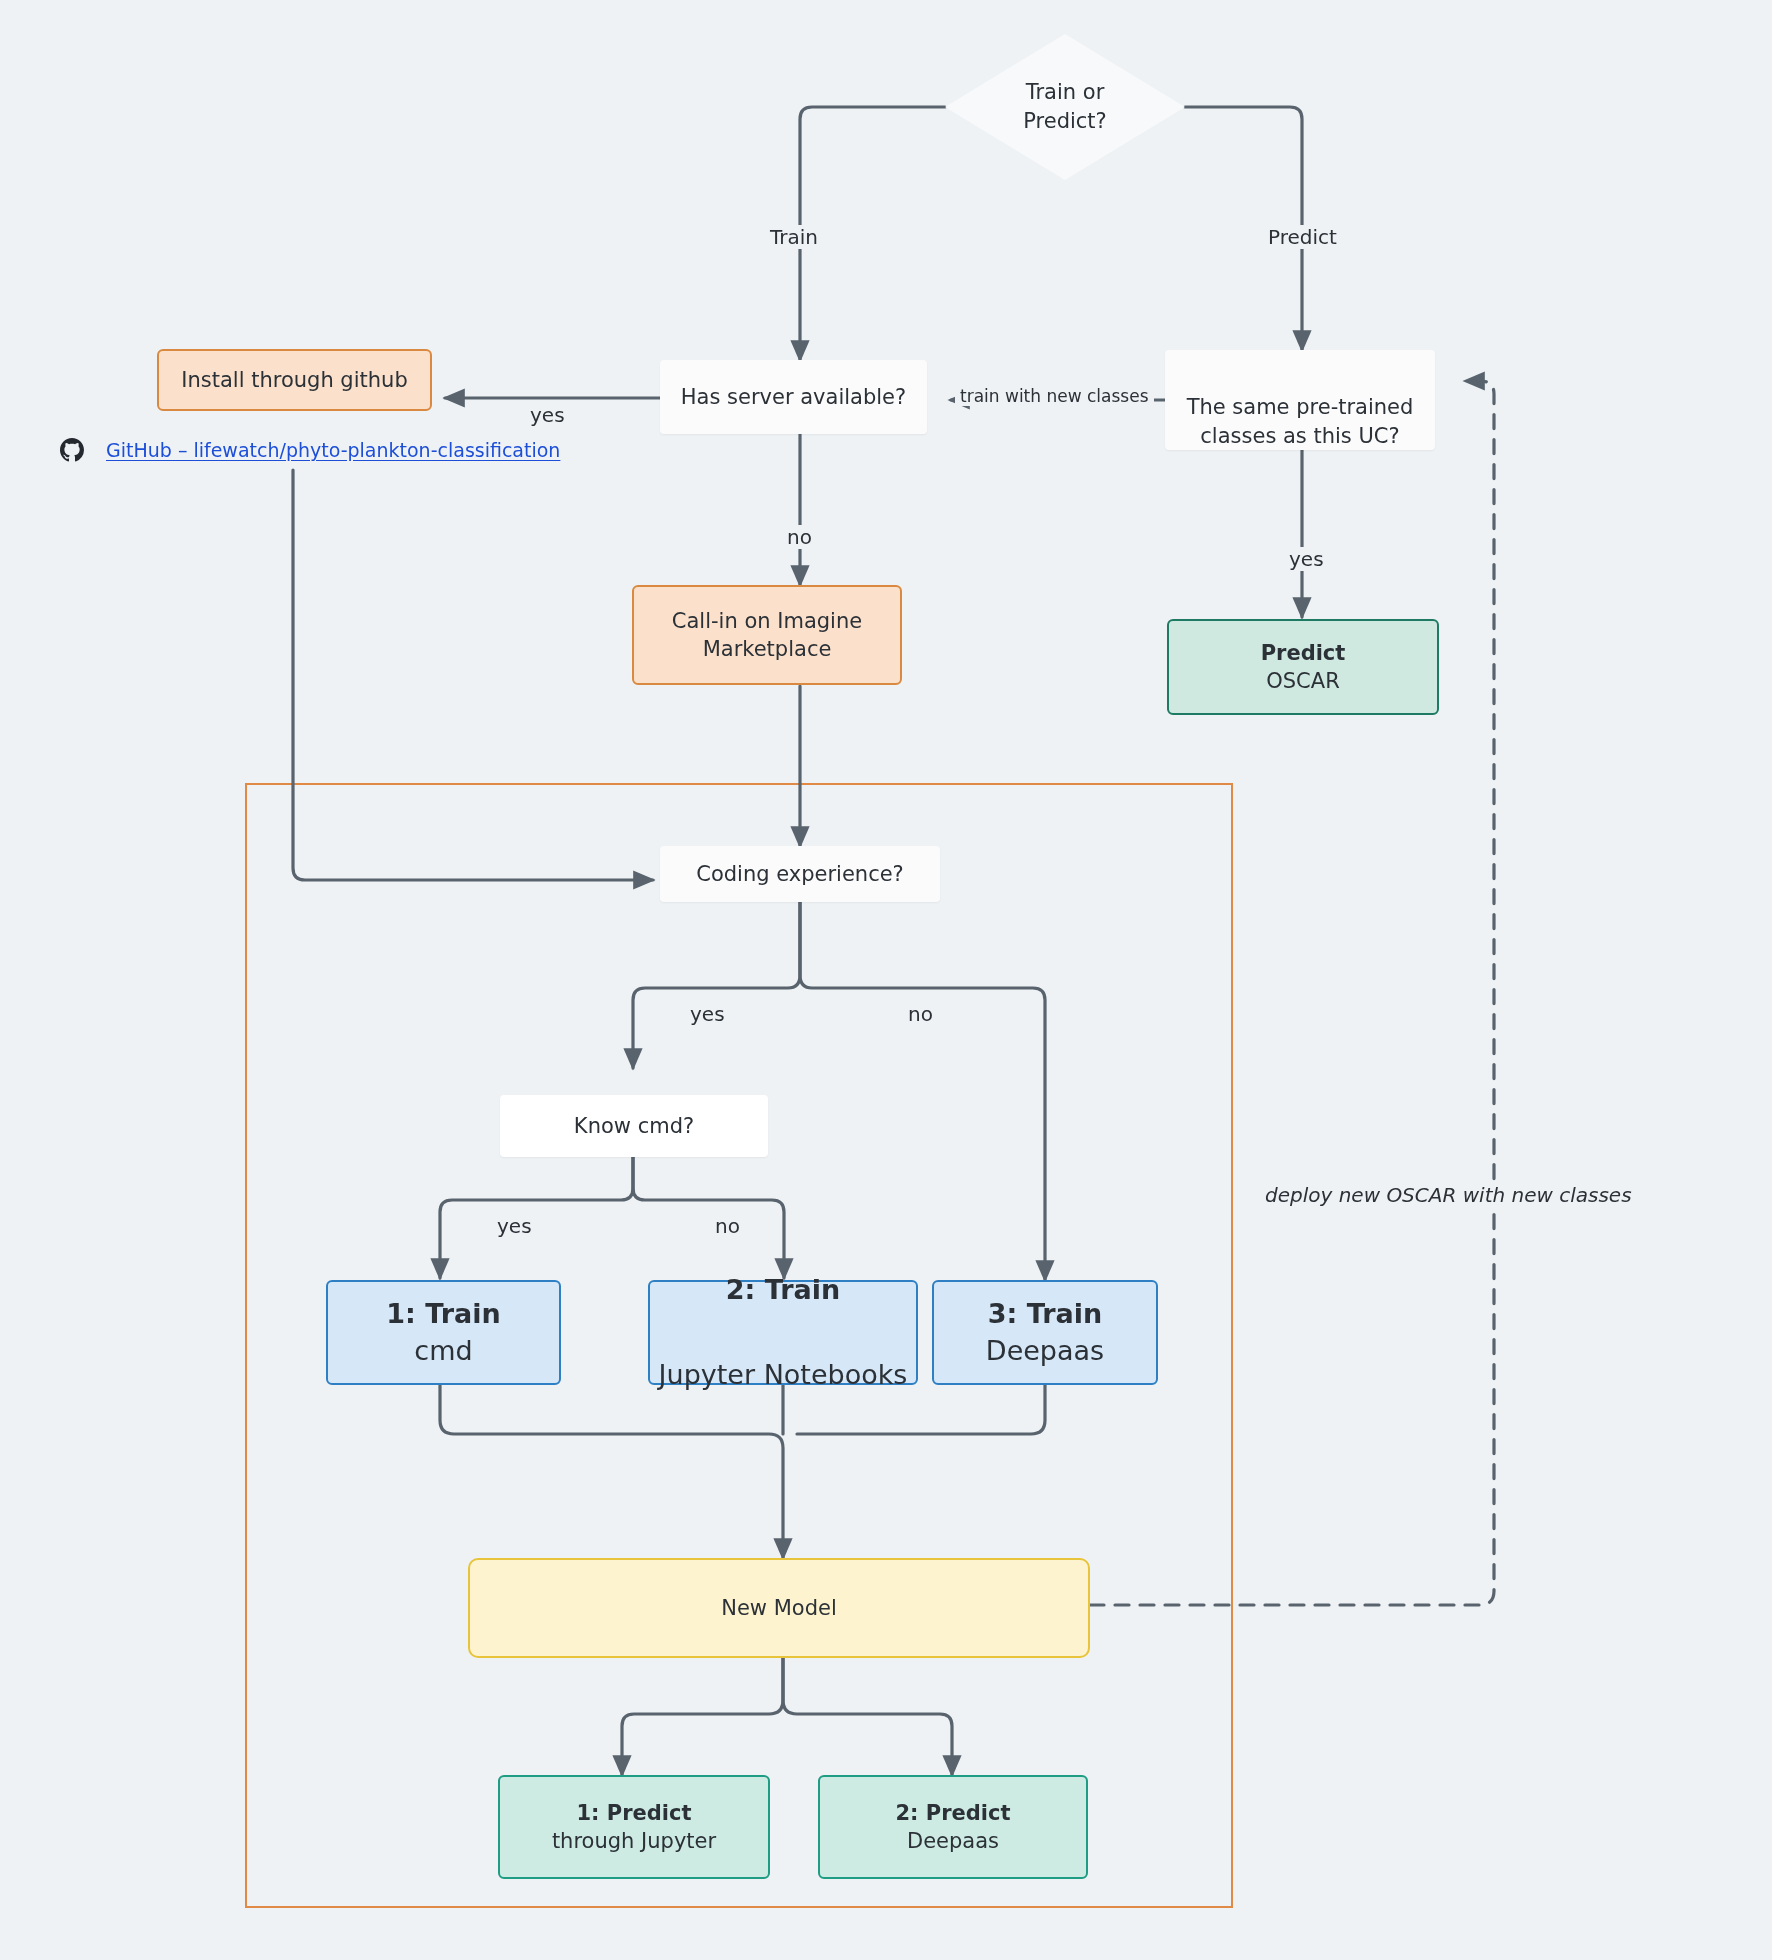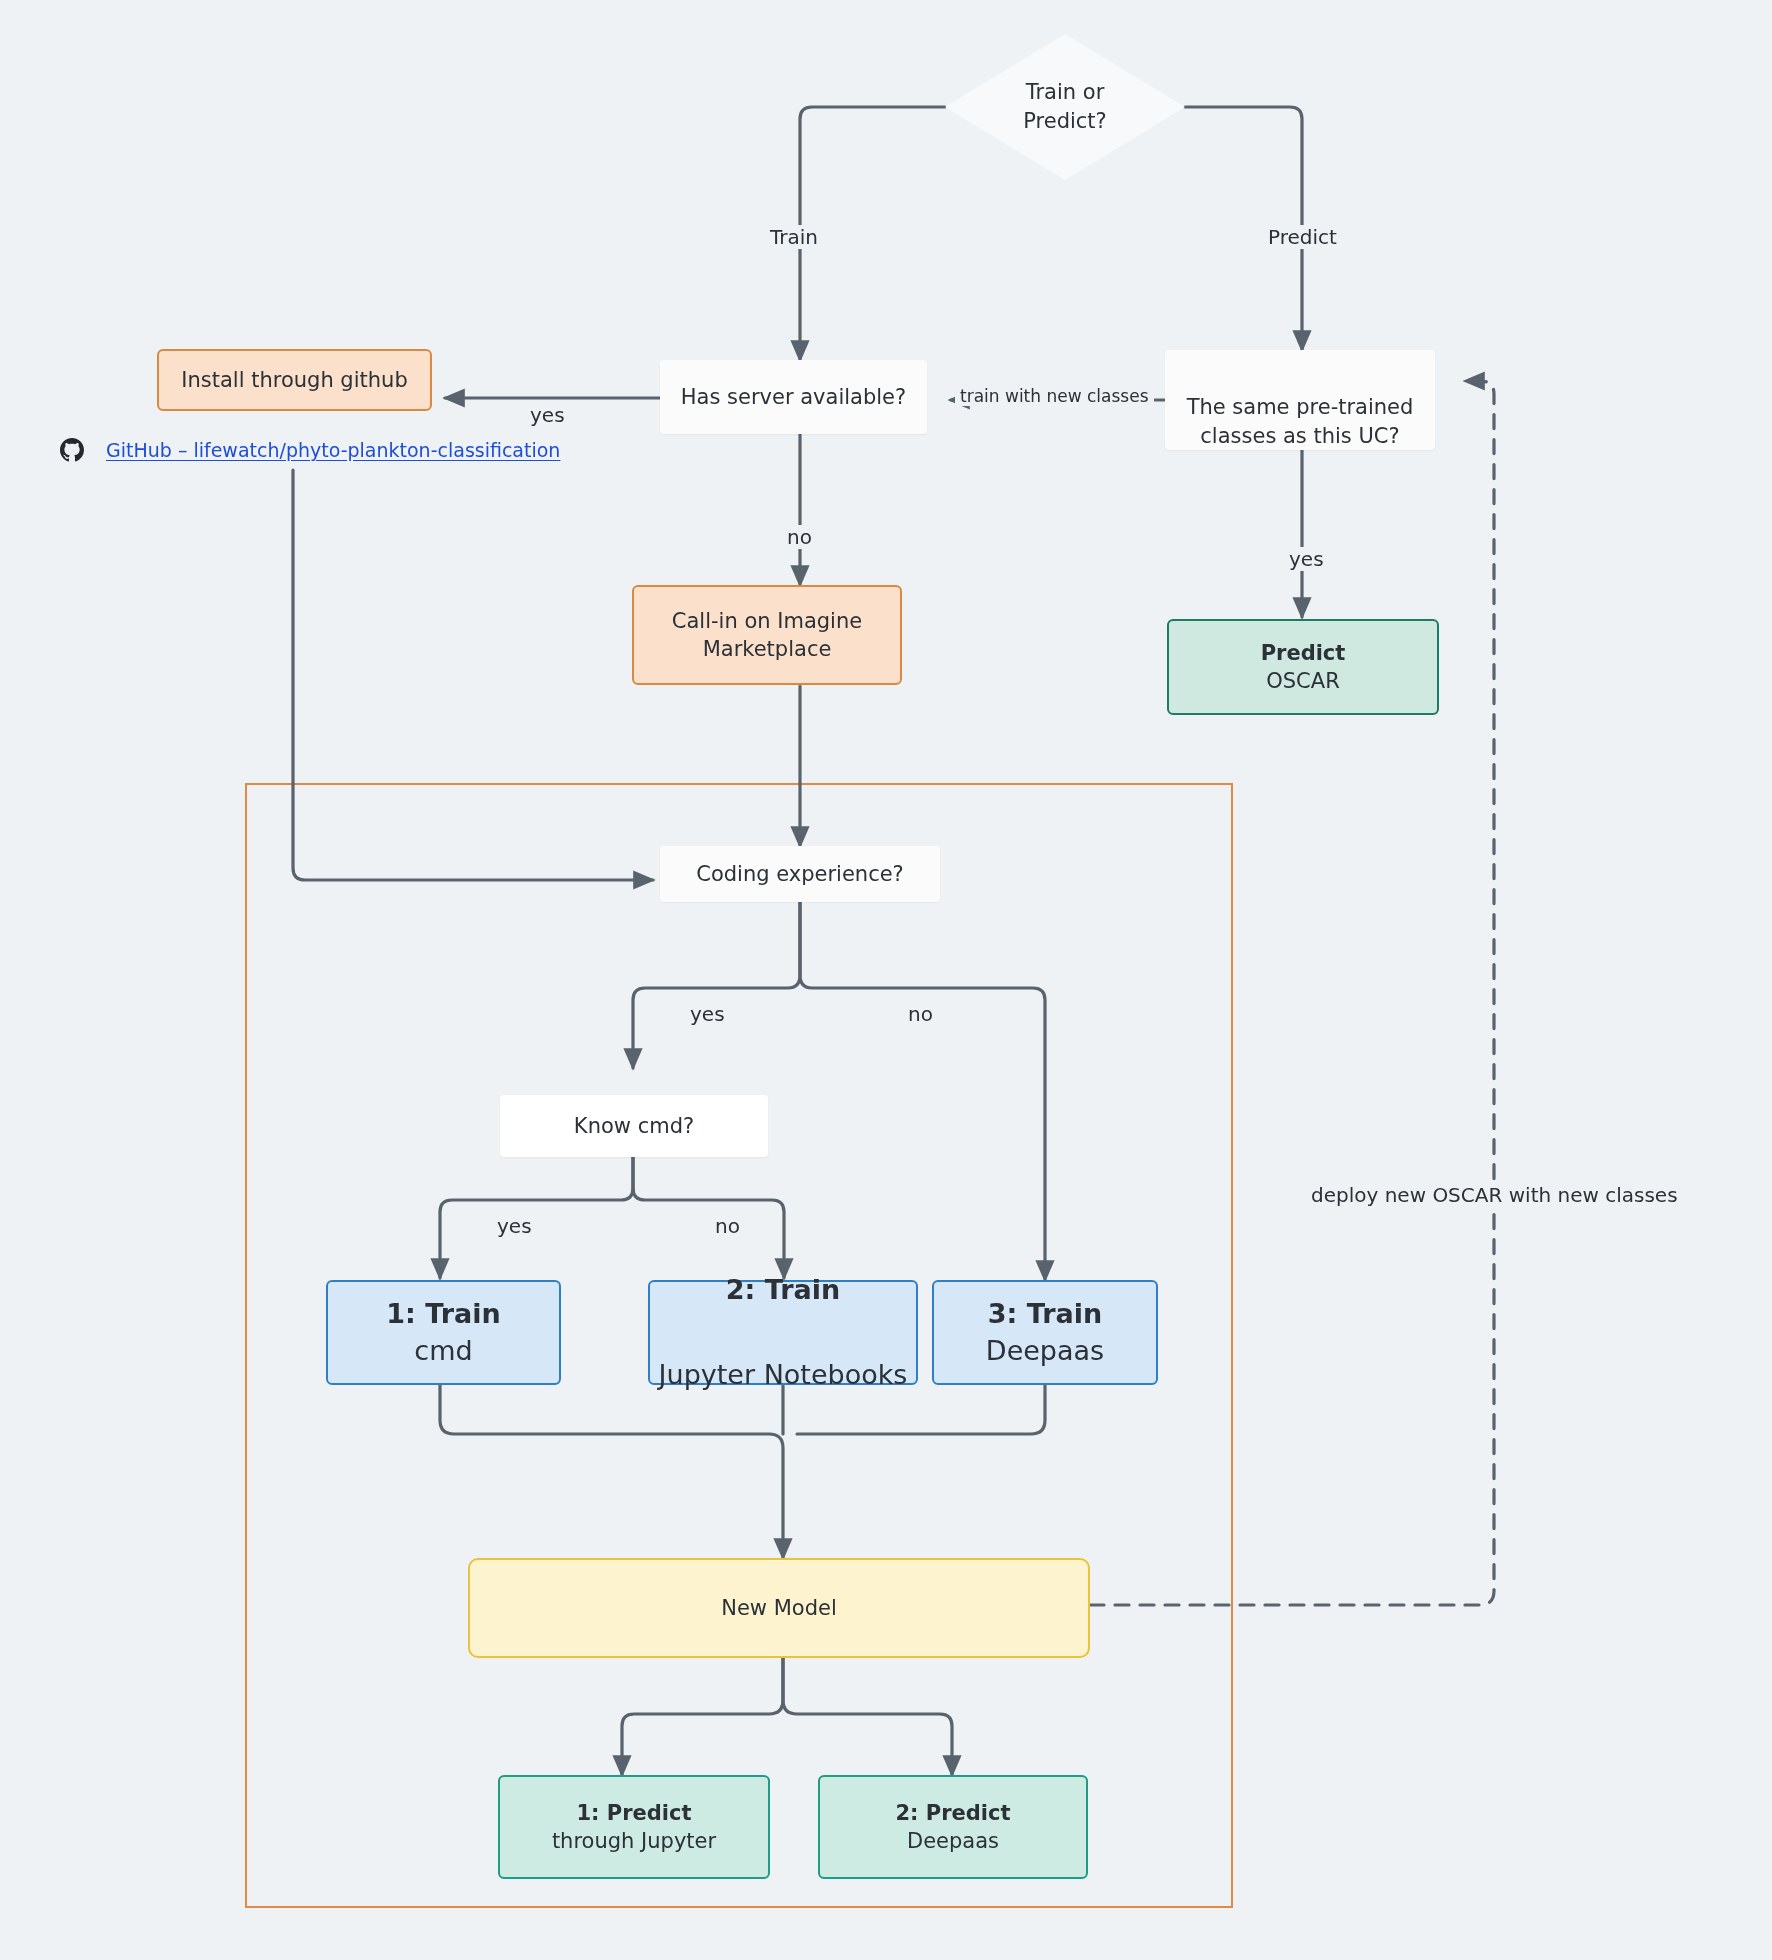--- a/index.html
+++ b/index.html
@@ -226,21 +226,21 @@
   <div class="elabel small" style="left:955px;top:358px;">train with new classes</div>
 
   <div class="elabel" style="left:685px;top:974px;">yes</div>
 
   <div class="elabel" style="left:903px;top:974px;">no</div>
 
   <div class="elabel" style="left:492px;top:1186px;">yes</div>
 
   <div class="elabel" style="left:710px;top:1186px;">no</div>
 
-  <div class="elabel" style="left:1306px;top:1155px;">deploy new OSCAR with new classes</div>
+  <div class="elabel" style="left:1260px;top:1155px;font-style:italic;">deploy new OSCAR with new classes</div>
 
   <div class="ghlink" style="left:60px;top:438px;">
     <span style="display:inline-flex;">
       <svg width="24" height="24" viewBox="0 0 16 16" aria-hidden="true">
         <path fill="#24292f" d="M8 0C3.58 0 0 3.58 0 8c0 3.54 2.29 6.53 5.47 7.59.4.07.55-.17.55-.38
         0-.19-.01-.82-.01-1.49-2.01.37-2.53-.49-2.69-.94-.09-.23-.48-.94-.82-1.13-.28-.15-.68-.52-.01-.53.63-.01
         1.08.58 1.23.82.72 1.21 1.87.87 2.33.66.07-.52.28-.87.51-1.07-1.78-.2-3.64-.89-3.64-3.95
         0-.87.31-1.59.82-2.15-.08-.2-.36-1.02.08-2.12 0 0 .67-.21 2.2.82.64-.18 1.32-.27 2-.27s1.36.09
         2 .27c1.53-1.04 2.2-.82 2.2-.82.44 1.1.16 1.92.08 2.12.51.56.82 1.27.82 2.15 0 3.07-1.87
         3.75-3.65 3.95.29.25.54.73.54 1.48 0 1.07-.01 1.93-.01 2.2 0 .21.15.46.55.38A8.01 8.01 0 0 0 16

